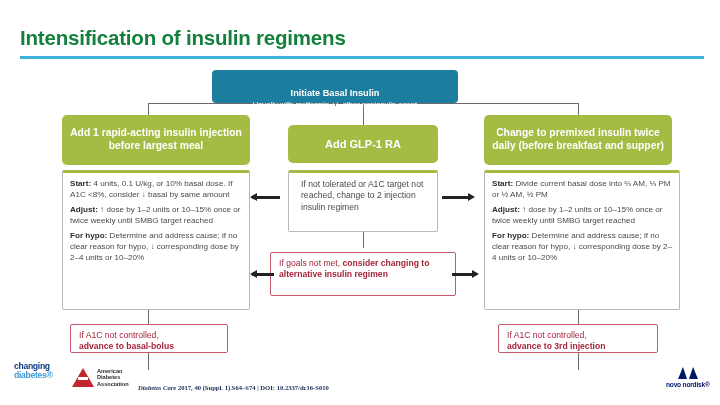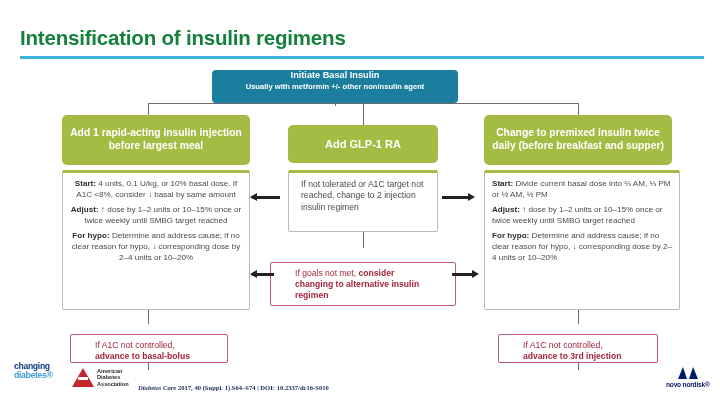--- a/index.html
+++ b/index.html
@@ -23,24 +23,24 @@
   }
 
   
   .ln { position: absolute; background: #6b6b6b; }
   .vline { width: 1.2px; }
   .hline { height: 1.2px; }
 
   
   .teal-box {
     position: absolute; background: #1b7e9e; border-radius: 4px;
-    color: #fff; text-align: center; padding-top: 0;
+    color: #fff; text-align: center; padding-top: 18px;
   }
   .teal-t1 { font-size: 9.2px; font-weight: bold; line-height: 11px; }
-  .teal-t2 { font-size: 7.6px; font-weight: bold; line-height: 11px; }
+  .teal-t2 { font-size: 7.6px; font-weight: normal; line-height: 11px; }
 
   .green-box {
     position: absolute; background: #a5bc44; border-radius: 5px;
     color: #ffffff; font-weight: bold; text-align: center;
     display: flex; align-items: center; justify-content: center;
     line-height: 12.6px; font-size: 10.3px; padding: 2px 6px;
   }
   .green-box.mid { font-size: 11px; }
 
   .detail-box {
@@ -50,21 +50,21 @@
     color: #4a4a4a; font-size: 8.1px; line-height: 10.6px;
   }
   .detail-box p { margin-bottom: 5px; }
   .detail-box p:last-child { margin-bottom: 0; }
   .detail-box b { color: #2e2e2e; font-weight: bold; }
   .detail-box.plain { border-top: 3px solid #a5bc44; font-size: 8.6px; line-height: 11.4px; padding-left: 12px; }
 
   .red-box {
     position: absolute; background: #ffffff; border: 1.4px solid #c3596a;
     border-radius: 2px; color: #a5253c;
-    font-size: 8.6px; line-height: 11.2px; padding: 5px 24px; margin-top: 10px;
+    font-size: 8.6px; line-height: 11.2px; padding: 5px 8px;
   }
   .red-box b { font-weight: bold; }
 
   
   .arrow { position: absolute; width: 0; height: 0; }
   .arrow-l { border-top: 4.5px solid transparent; border-bottom: 4.5px solid transparent; border-right: 7px solid #222; }
   .arrow-r { border-top: 4.5px solid transparent; border-bottom: 4.5px solid transparent; border-left: 7px solid #222; }
   .arrow-shaft { position: absolute; height: 2.6px; background: #222; }
 
   
@@ -111,21 +111,21 @@
 
   <div class="ln vline" style="left:363px; top:232px; height:16px;"></div>
 
   <div class="teal-box" style="left:212px; top:70px; width:246px; height:33px;">
     <div class="teal-t1">Initiate Basal Insulin</div>
     <div class="teal-t2">Usually with metformin +/- other noninsulin agent</div>
   </div>
 
   <div class="green-box" style="left:62px; top:115px; width:188px; height:50px;">Add 1 rapid-acting insulin injection before largest meal</div>
 
-  <div class="detail-box" style="left:62px; top:170px; width:188px; height:140px;text-align:center;">
+  <div class="detail-box" style="left:62px; top:170px; width:188px; height:140px;">
     <p>
       <b>Start:</b><span> 4 units, 0.1 U/kg, or 10% basal dose. If A1C &lt;8%, consider ↓ basal by same amount</span>
     </p>
     <p>
       <b>Adjust:</b><span> ↑ dose by 1–2 units or 10–15% once or twice weekly until SMBG target reached</span>
     </p>
     <p>
       <b>For hypo:</b><span> Determine and address cause; if no clear reason for hypo, ↓ corresponding dose by 2–4 units or 10–20%</span>
     </p>
   </div>

